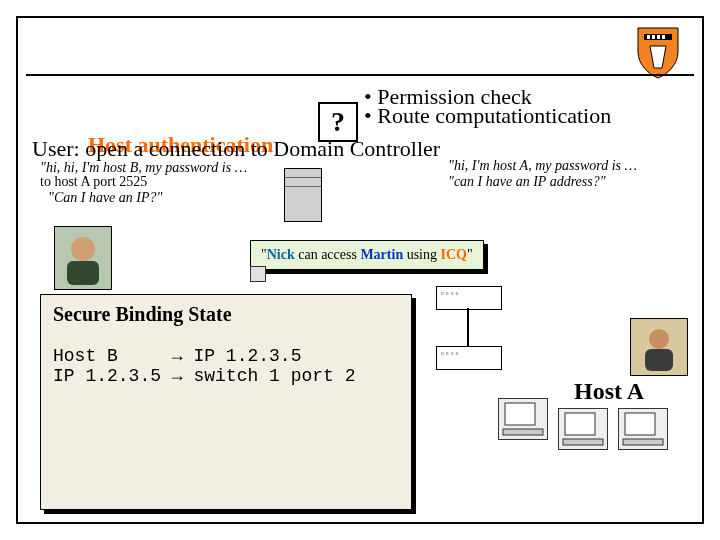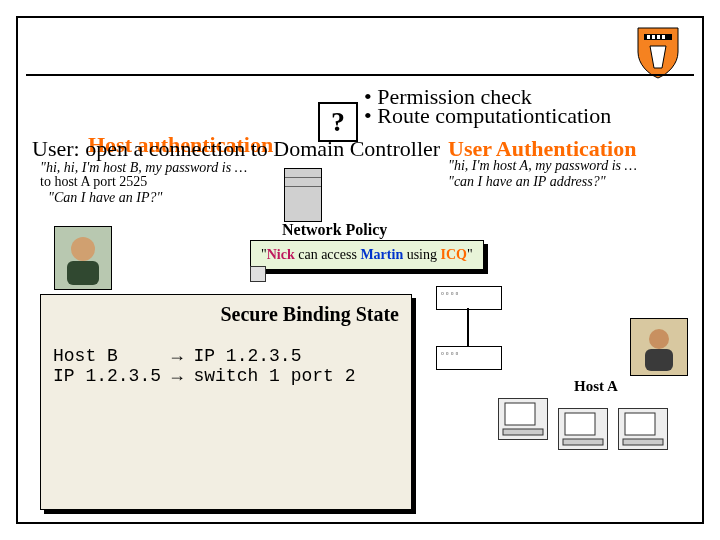--- a/index.html
+++ b/index.html
@@ -2,25 +2,25 @@
 <html><head>
 <meta charset="utf-8">
 <style>
   html,body{margin:0;padding:0;width:720px;height:540px;font-family:"Times New Roman",serif;background:#fff;overflow:hidden}
   .slide{position:absolute;left:16px;top:16px;right:16px;bottom:16px;border:2px solid #000;box-sizing:border-box}
   .title{position:absolute;left:8px;top:-4px;font-size:32px;font-weight:bold}
   .shield{position:absolute;right:20px;top:6px;width:48px;height:56px}
   .rule{position:absolute;left:8px;right:8px;top:56px;border-top:2px solid #000}
   .abs{position:absolute}
   .orange{color:#ff6a00;font-weight:bold}
-  .maroon{color:#be185d;font-weight:bold}
+  .maroon{color:#0369a1;font-weight:bold}
   .blue{color:#0033cc;font-weight:bold}
   .shadowbox{background:#f2eee2;border:1px solid #000;box-shadow:4px 4px 0 #000}
   .tiny{font-size:14px}
-  .mid{font-size:15px}
+  .mid{font-size:24px}
   .big{font-size:22px}
   .switch{border:1px solid #000}
   .pc{border:1px solid #333;background:#eee}
   .mono{font-family:"Courier New",monospace;white-space:pre}
   .qbox{border:2px solid #000;width:36px;height:36px;display:flex;align-items:center;justify-content:center;font-size:28px;font-weight:bold;background:#fff}
   .netpolicy{background:#e8f4d8;border:1px solid #000;box-shadow:4px 4px 0 #000;padding:6px 10px}
   .floppy{background:#e0e0e0;border:1px solid #333}
   .shieldpath{fill:#f58220;stroke:#000;stroke-width:1}
 </style>
 </head>
@@ -44,39 +44,37 @@
 
   <div class="abs big" style="left:346px;top:66px">• Permission check</div>
   <div class="abs big" style="left:346px;top:85px">
     <span>• Route computation</span><span>tication</span>
   </div>
 
   <div class="abs orange big" style="left:70px;top:114px">Host  authentication</div>
 
   <div class="abs big" style="left:14px;top:118px">User: open a connection to   Domain Controller</div>
 
-  <div class="abs orange big" style="left:430px;top:118px">User  Authentication</div>
 
   <div class="abs tiny" style="left:22px;top:142px;font-style:italic">"hi, hi, I'm host B, my password is …</div>
   <div class="abs tiny" style="left:22px;top:156px;">  to host A  port 2525</div>
   <div class="abs tiny" style="left:30px;top:172px;font-style:italic">  "Can I have an IP?"</div>
 
   <div class="abs tiny" style="left:430px;top:140px;font-style:italic">"hi, I'm host A, my password is …</div>
   <div class="abs tiny" style="left:430px;top:156px;font-style:italic">"can I have an IP address?"</div>
 
   <div class="abs qbox" style="left:300px;top:84px">
     <span>?</span>
   </div>
 
   <div class="abs" style="left:266px;top:150px;width:36px;height:52px;border:1px solid #000;background:#d0d0d0">
     <div style="height:8px;border-bottom:1px solid #666"></div>
     <div style="height:8px;border-bottom:1px solid #666"></div>
   </div>
 
-  <div class="abs" style="left:264px;top:203px;font-weight:bold;font-size:16px">Network Policy</div>
   <div class="abs netpolicy tiny" style="left:232px;top:222px">
     <span>"</span><span class="maroon">Nick</span><span> can access </span><span class="blue">Martin</span><span> using </span><span class="orange">ICQ</span><span>"</span>
   </div>
 
   <div class="abs floppy" style="left:232px;top:248px;width:14px;height:14px"></div>
 
   <div class="abs switch" style="left:418px;top:268px;width:64px;height:22px;background:#fff">
     <div style="padding:2px 4px;font-size:8px;letter-spacing:2px">▫▫▫▫</div>
   </div>
   <div class="abs switch" style="left:418px;top:328px;width:64px;height:22px;background:#fff">
@@ -107,19 +105,19 @@
       </svg></div>
 
   <div class="abs" style="left:36px;top:208px;width:56px;height:62px;border:1px solid #000;background:#b8c8b0">
     <svg viewBox="0 0 56 62">
         <circle cx="28" cy="22" r="12" fill="#d0a070"></circle>
         <rect x="12" y="34" width="32" height="24" rx="6" fill="#304830"></rect>
       </svg>
   </div>
 
   <div class="abs shadowbox" style="left:22px;top:276px;width:372px;height:216px;padding:8px 12px;box-sizing:border-box">
-    <div style="text-align:right;font-weight:bold;font-size:20px">Secure Binding State</div>
+    <div style="text-align:left;font-weight:bold;font-size:20px">Secure Binding State</div>
     <div class="mono" style="font-size:18px">
 Host B     → IP 1.2.3.5
 IP 1.2.3.5 → switch 1 port 2</div>
   </div>
 
 </div>
 
 </body></html>

